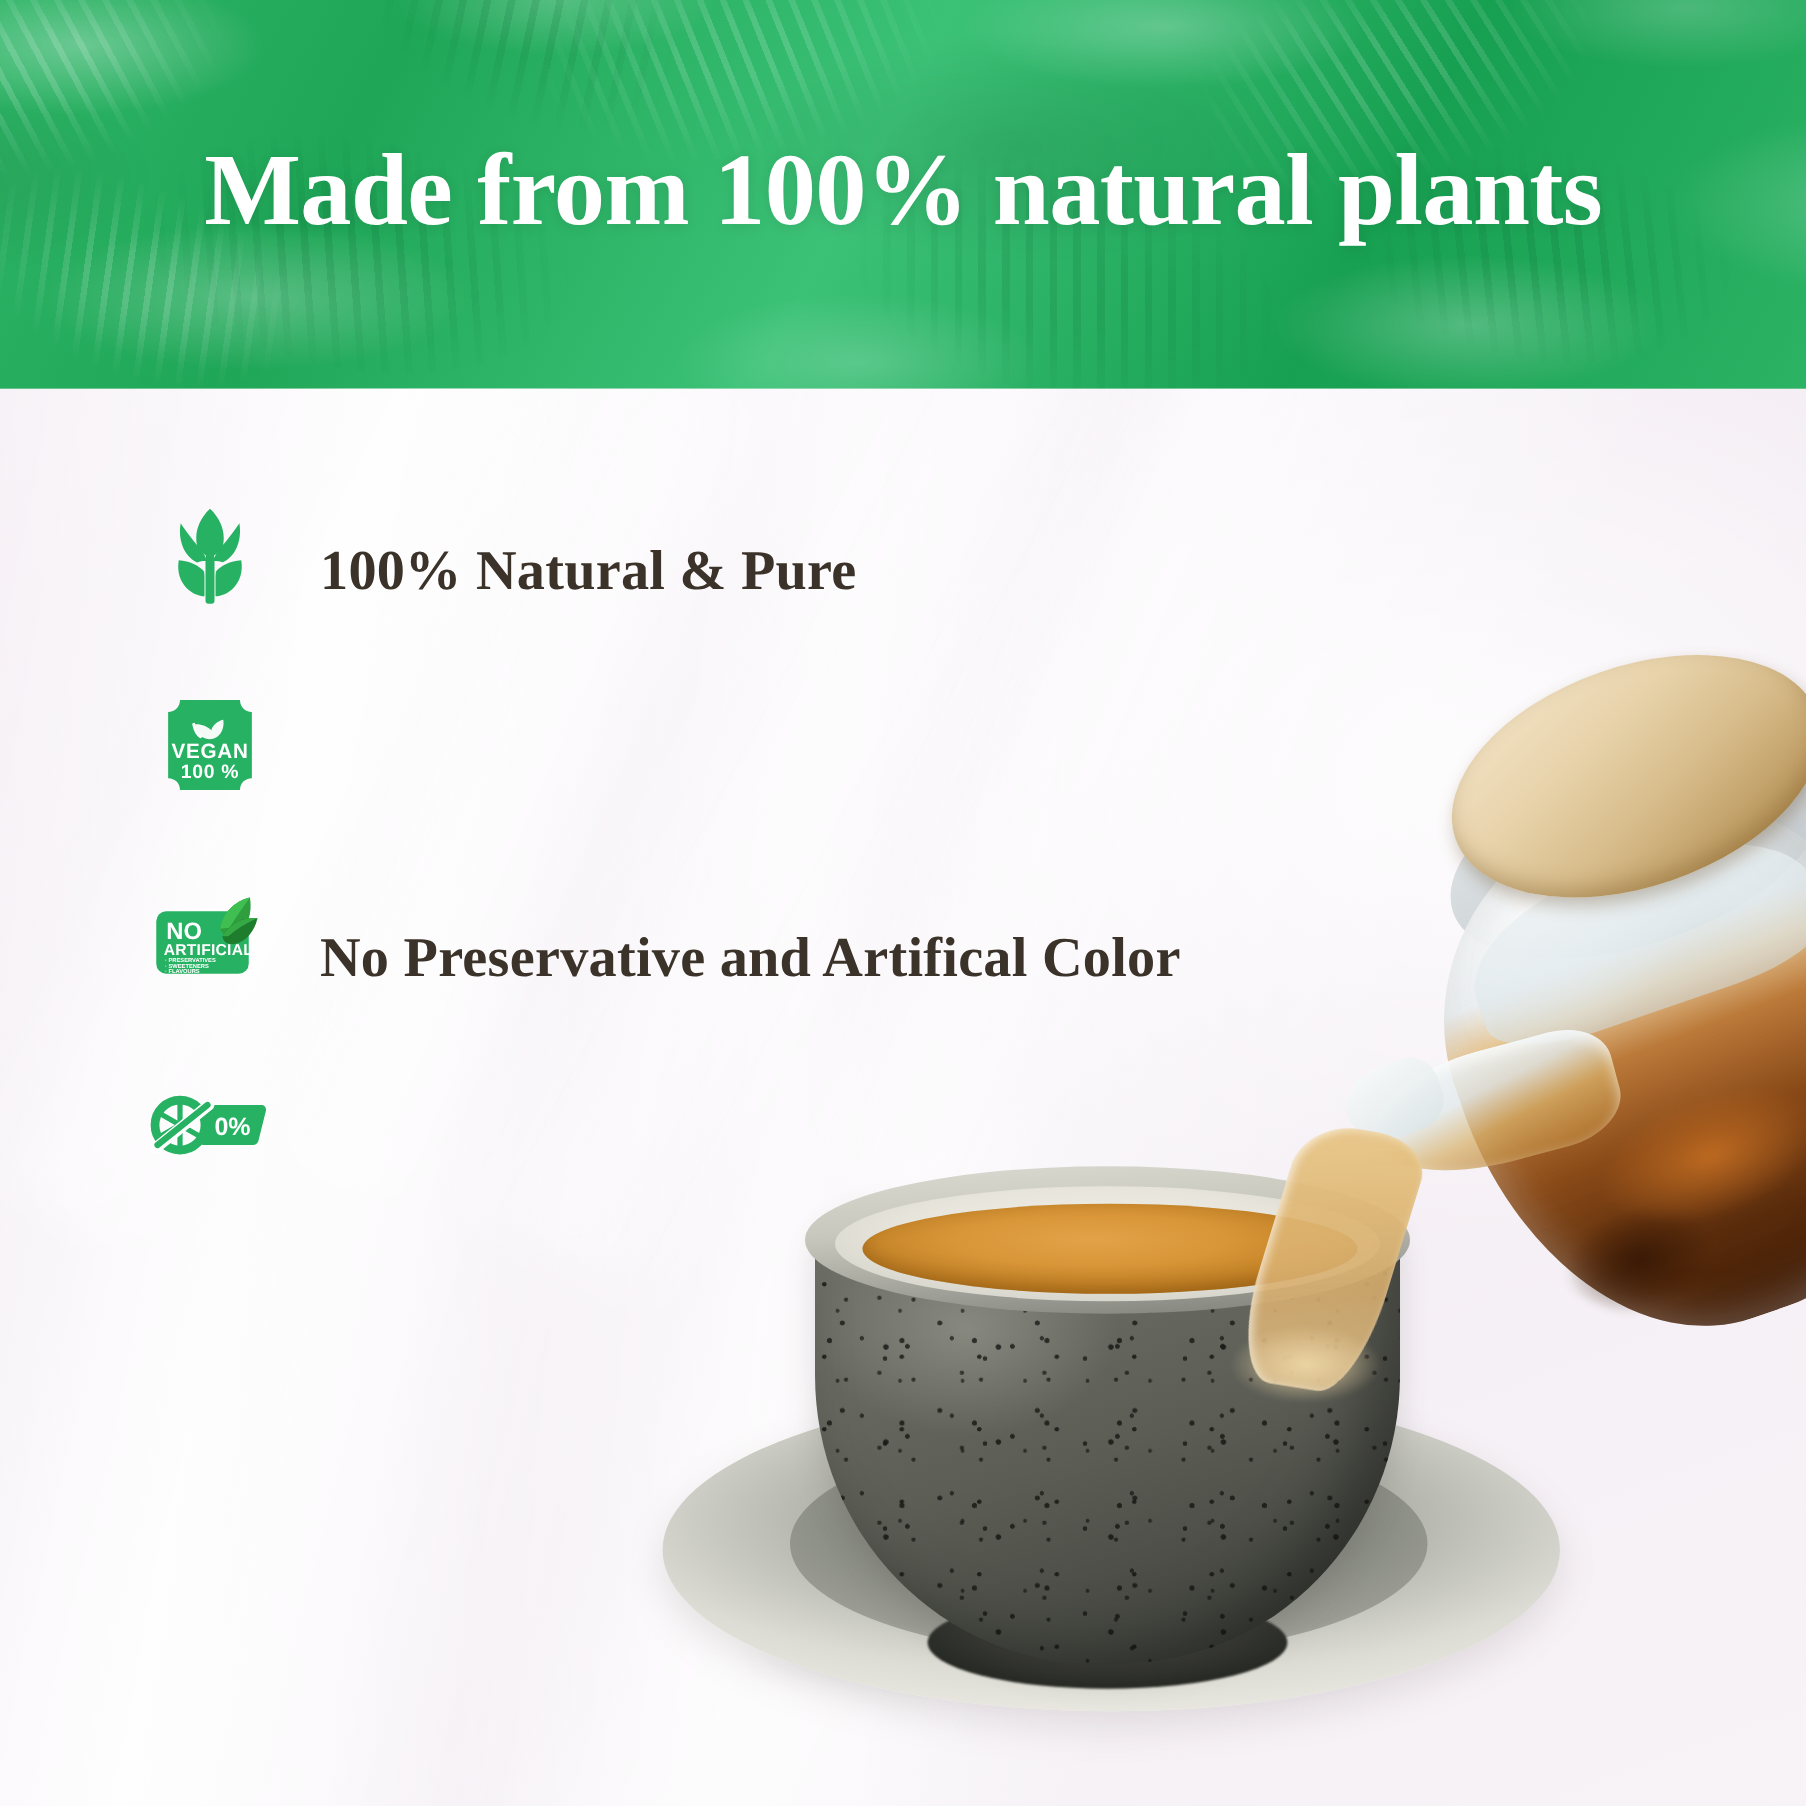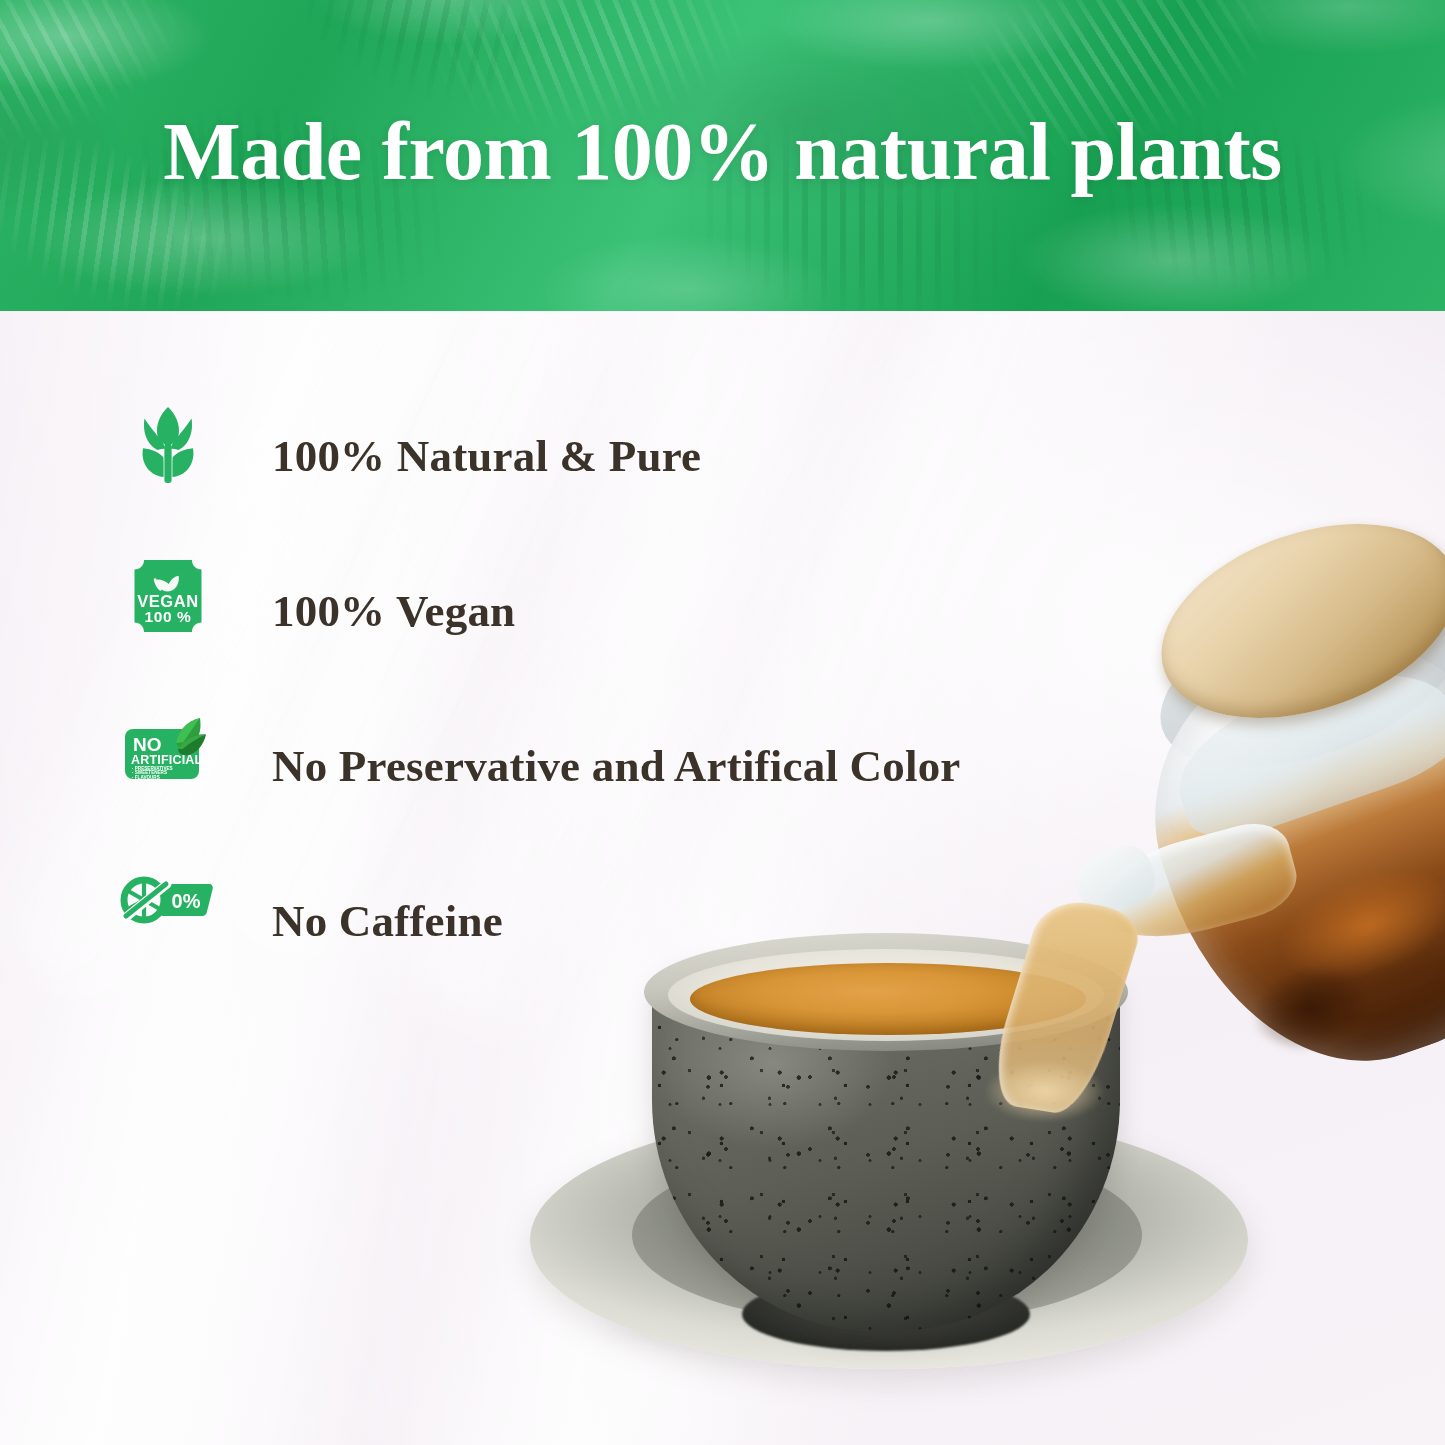--- a/index.html
+++ b/index.html
@@ -127,21 +127,21 @@
   .features {
     position: absolute;
     left: 116px; top: 379px;
     width: 960px;
     z-index: 6;
   }
   .feature-row {
     display: flex;
     align-items: center;
     height: 155px;
-    gap: 16px;
+    gap: 0;
   }
   .feature-icon {
     width: 104px;
     min-width: 104px;
     height: 116px;
     display: flex;
     align-items: flex-start;
     justify-content: center;
   }
   .feature-icon svg { display: block; }
@@ -428,21 +428,20 @@
     <div class="feature-row">
       <div class="feature-icon">
         <svg width="84" height="84" viewBox="0 0 84 84" aria-hidden="true">
           <path fill="#27b263" d="M18 6h48c0 5.5 4 9.5 9.5 9.5v53C70 68.5 66 72.5 66 78H18c0-5.5-4-9.5-9.5-9.5v-53C14 15.5 18 11.5 18 6z"></path>
           <path fill="#ffffff" d="M30 25.5c4.6-.4 9.6 1.4 13 4.6 1.3-4.1 5-7.4 9.6-8.3.9 5.4-.9 10.4-4.3 13.2-3.6 3-9 3.2-12.8.4-2.8-2-4.6-5.4-5.5-9.9z" opacity=".95"></path>
           <path fill="none" stroke="#ffffff" stroke-width="2.4" stroke-linecap="round" d="M29 25.5c.9 4.5 2.7 7.9 5.5 9.9"></path>
           <text x="42" y="52.5" text-anchor="middle" fill="#ffffff" font-family="Liberation Sans, sans-serif" font-weight="700" font-size="16.5" letter-spacing="0.6">VEGAN</text>
           <text x="42" y="68" text-anchor="middle" fill="#ffffff" font-family="Liberation Sans, sans-serif" font-weight="700" font-size="15.5" letter-spacing="0.6">100 %</text>
         </svg>
       </div>
-      <div class="feature-label">100% Vegan</div>
     </div>
 
     <div class="feature-row">
       <div class="feature-icon">
         <svg width="98" height="84" viewBox="0 0 98 84" aria-hidden="true">
           <rect x="6" y="20" width="74" height="50" rx="8" fill="#27b263"></rect>
 
           <g>
             <path d="M57 34c2-12 11-22 24-25 2 13-2 24-10 29-6 3.7-11.3 2.4-14-4z" fill="#2e9e3f"></path>
             <path d="M57 34c2-12 11-22 24-25 -5.5 7.6-11 15.4-16.5 24.2" fill="#3fbf52"></path>
@@ -471,18 +470,17 @@
           <circle cx="25" cy="36" r="20" fill="none" stroke="#27b263" stroke-width="7"></circle>
           <g stroke="#27b263" stroke-width="4.2" fill="none" stroke-linecap="round">
             <line x1="25" y1="20" x2="25" y2="52"></line>
             <line x1="11" y1="28" x2="39" y2="44"></line>
             <line x1="11" y1="44" x2="39" y2="28"></line>
           </g>
           <line x1="6" y1="54" x2="48" y2="20" stroke="#ffffff" stroke-width="9" stroke-linecap="round"></line>
           <line x1="7" y1="52" x2="47" y2="20" stroke="#27b263" stroke-width="5" stroke-linecap="round"></line>
         </svg>
       </div>
-      <div class="feature-label">No Caffeine</div>
     </div>
 
 
   </div>
 </div>
 
 </body></html>

